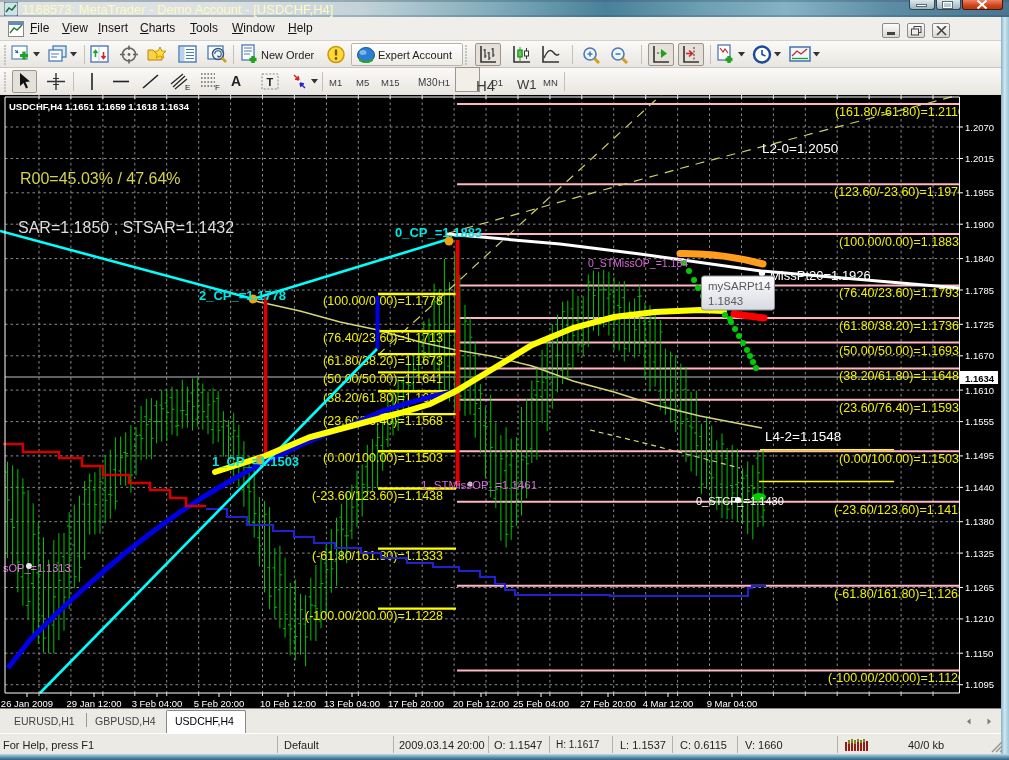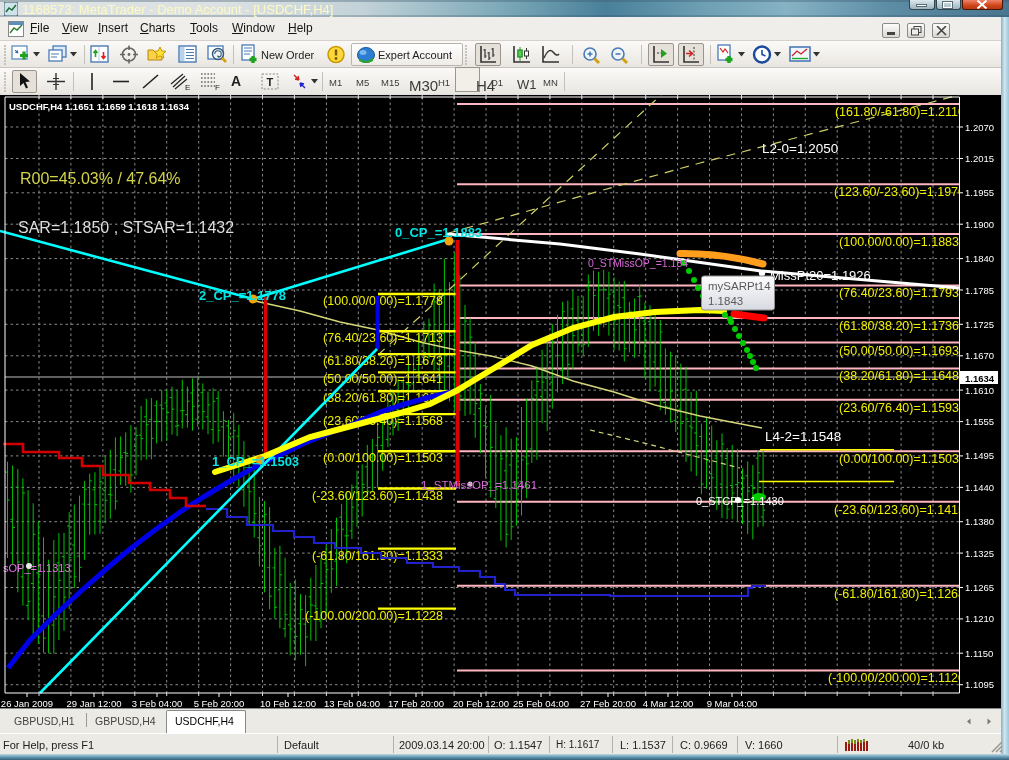--- a/index.html
+++ b/index.html
@@ -228,21 +228,21 @@
 <path d="M4,3 L9,8 M9,8 l-1,-4 M9,8 l-4,-1" stroke="#c22" stroke-width="1.4" fill="none"></path>
 <path d="M15,16 L10,11 M10,11 l1,4 M10,11 l4,1" stroke="#22c" stroke-width="1.4" fill="none"></path>
   </svg>
 <svg class="abs" style="left:311px;top:79px" width="7" height="5" viewBox="0 0 7 5">
     <path d="M0,0h7l-3.5,4.5z" fill="#333"></path>
   </svg>
 <div class="abs" style="left:322px;top:72px;width:1px;height:19px;background:#c4c0ba"></div>
 <div class="abs" style="left:329px;top:77px;font-size:9.5px;color:#3a3a3a">M1</div>
 <div class="abs" style="left:356px;top:77px;font-size:9.5px;color:#3a3a3a">M5</div>
 <div class="abs" style="left:381px;top:77px;font-size:9.5px;color:#3a3a3a">M15</div>
-<div class="abs" style="left:409px;top:77px;font-size:15px;color:#3a3a3a">M30</div>
+<div class="abs" style="left:418px;top:77px;font-size:10px;color:#3a3a3a">M30</div>
 <div class="abs" style="left:438px;top:77px;font-size:9.5px;color:#3a3a3a">H1</div>
 <div class="abs" style="left:455px;top:67px;width:25px;height:25px;background:#f2efe9;border:1px solid #9a968e"></div>
 <div class="abs" style="left:476px;top:77px;font-size:15px;color:#3a3a3a">H4</div>
 <div class="abs" style="left:491px;top:77px;font-size:9.5px;color:#3a3a3a">D1</div>
 <div class="abs" style="left:517px;top:77px;font-size:13px;color:#3a3a3a">W1</div>
 <div class="abs" style="left:543px;top:77px;font-size:9.5px;color:#3a3a3a">MN</div>
 <div class="abs" style="left:564px;top:72px;width:1px;height:19px;background:#c4c0ba"></div>
 
 <svg width="1001" height="613" viewBox="0 0 1001 613" style="position:absolute;left:0;top:95px">
     <defs>
@@ -410,21 +410,21 @@
     <text x="541" y="612" font-size="9.5" fill="#ffffff" text-anchor="middle">25 Feb 04:00</text>
     <path d="M608,598v4" stroke="#ffffff" stroke-width="1"></path>
     <text x="608" y="612" font-size="9.5" fill="#ffffff" text-anchor="middle">27 Feb 20:00</text>
     <path d="M668,598v4" stroke="#ffffff" stroke-width="1"></path>
     <text x="668" y="612" font-size="9.5" fill="#ffffff" text-anchor="middle">4 Mar 12:00</text>
     <path d="M732,598v4" stroke="#ffffff" stroke-width="1"></path>
     <text x="732" y="612" font-size="9.5" fill="#ffffff" text-anchor="middle">9 Mar 04:00</text>
   </svg>
 
 <div class="abs" style="left:0;top:708px;width:1001px;height:25px;background:#eceae5;border-top:1px solid #888">
- <div class="abs" style="left:14px;top:6px;font-size:10.5px;color:#444">GBPUSD,H1</div>
+ <div class="abs" style="left:14px;top:6px;font-size:10.5px;color:#444">EURUSD,H1</div>
  <div class="abs" style="left:86px;top:4px;width:1px;height:14px;background:#999"></div>
  <div class="abs" style="left:95px;top:6px;font-size:10.5px;color:#444">GBPUSD,H4</div>
  <div class="abs" style="left:166px;top:1px;width:80px;height:24px;background:#fff;border:1px solid #888;border-bottom:none;border-radius:2px 2px 0 0"></div>
  <div class="abs" style="left:175px;top:6px;font-size:10.5px;color:#000">USDCHF,H4</div>
  <svg class="abs" style="left:966px;top:9px" width="26" height="8" viewBox="0 0 26 8">
    <path d="M4.5,0.5 L1,3.5 L4.5,6.5z" fill="#777"></path>
    <path d="M21.5,0.5 L25,3.5 L21.5,6.5z" fill="#777"></path>
  </svg>
 </div>
 
@@ -434,21 +434,21 @@
  <div class="abs" style="left:284px;top:5px;font-size:11px;color:#222">Default</div>
  <div class="abs" style="left:393px;top:2px;width:1px;height:17px;background:#b5b2ac"></div>
  <div class="abs" style="left:399px;top:5px;font-size:11px;color:#222">2009.03.14 20:00</div>
  <div class="abs" style="left:488px;top:2px;width:1px;height:17px;background:#b5b2ac"></div>
  <div class="abs" style="left:494px;top:5px;font-size:11px;color:#222">O: 1.1547</div>
  <div class="abs" style="left:549px;top:2px;width:1px;height:17px;background:#b5b2ac"></div>
  <div class="abs" style="left:556px;top:5px;font-size:10px;color:#222">H: 1.1617</div>
  <div class="abs" style="left:612px;top:2px;width:1px;height:17px;background:#b5b2ac"></div>
  <div class="abs" style="left:620px;top:5px;font-size:11px;color:#222">L: 1.1537</div>
  <div class="abs" style="left:672px;top:2px;width:1px;height:17px;background:#b5b2ac"></div>
- <div class="abs" style="left:680px;top:5px;font-size:11px;color:#222">C: 0.9669</div>
+ <div class="abs" style="left:680px;top:5px;font-size:11px;color:#222">C: 0.6115</div>
  <div class="abs" style="left:737px;top:2px;width:1px;height:17px;background:#b5b2ac"></div>
  <div class="abs" style="left:745px;top:5px;font-size:11px;color:#222">V: 1660</div>
  <div class="abs" style="left:837px;top:2px;width:1px;height:17px;background:#b5b2ac"></div>
  <svg class="abs" style="left:845px;top:4px" width="24" height="13" viewBox="0 0 24 13">
   <path d="M1,13V4 M4,13V2 M7,13V1 M10,13V2 M13,13V1 M16,13V2 M19,13V1 M22,13V3" stroke="#9a1a10" stroke-width="2"></path>
   <path d="M4,2V6 M7,1V5 M10,2V6 M13,1V4 M16,2V5 M19,1V4" stroke="#7a8a1a" stroke-width="2"></path>
  </svg>
  <div class="abs" style="left:908px;top:5px;font-size:11px;color:#222">40/0 kb</div>
 </div>
 

